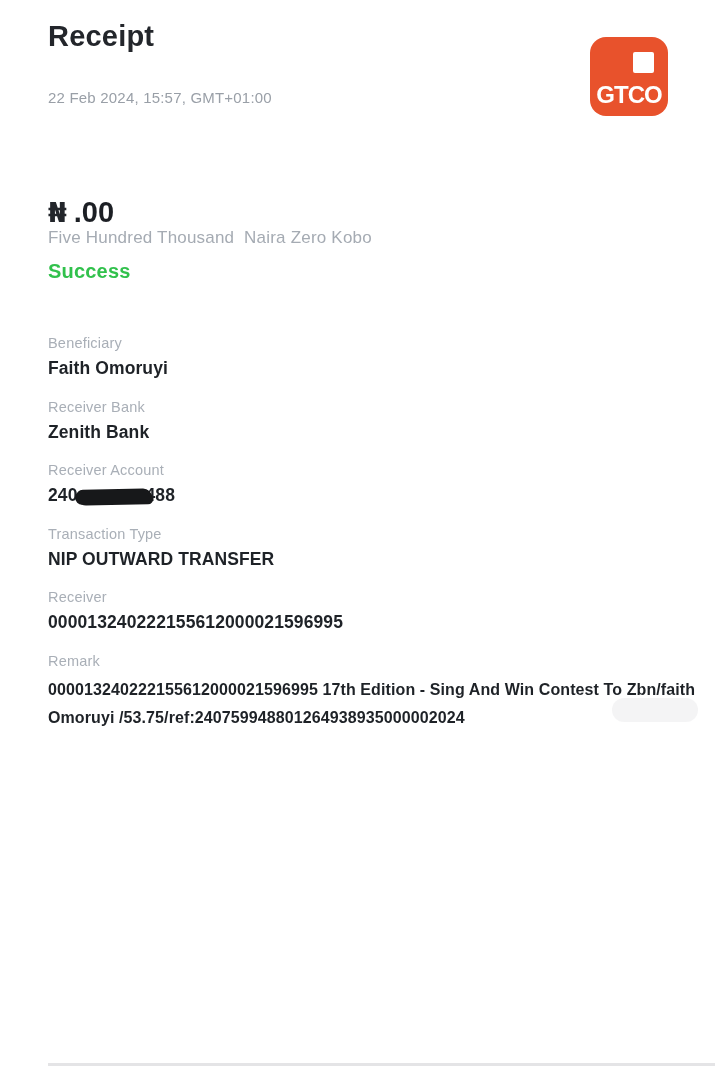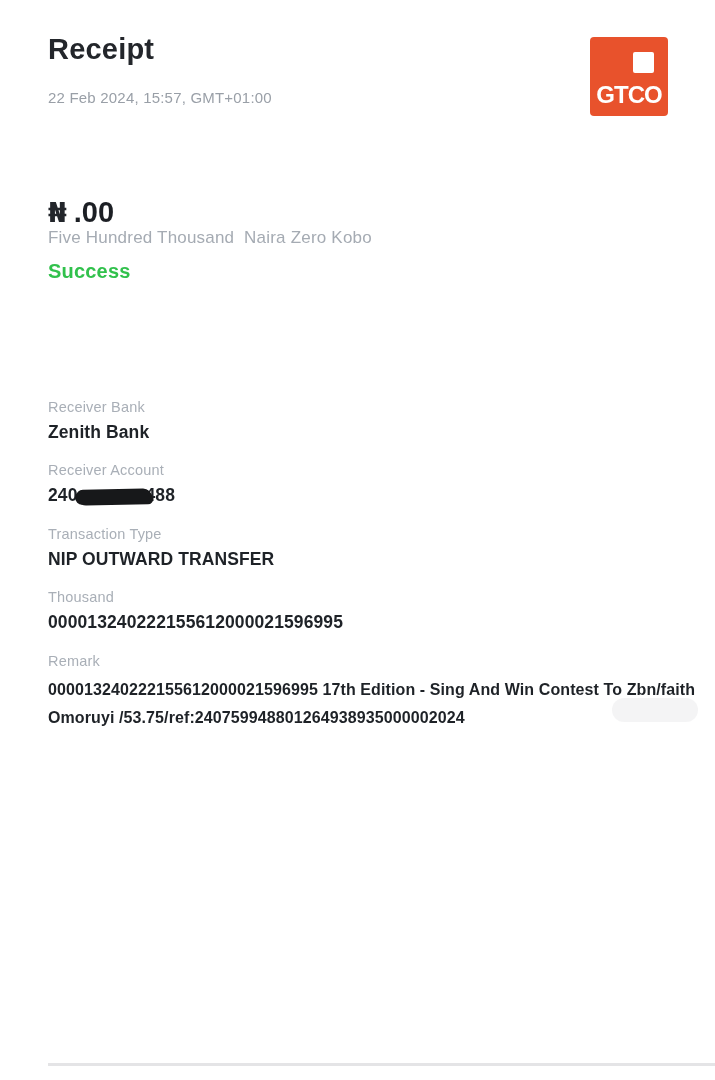--- a/index.html
+++ b/index.html
@@ -12,41 +12,41 @@
     position: relative;
     width: 715px;
     height: 1080px;
     background: #ffffff;
     overflow: hidden;
   }
 
   
   .page-title {
     position: absolute;
-    left: 48px; top: 33px;
+    left: 48px; top: 20px;
     font-size: 29px;
     font-weight: 700;
     color: #23262B;
     letter-spacing: 0.2px;
   }
   .datetime {
     position: absolute;
     left: 48px; top: 89px;
     font-size: 15px;
     color: #999FA7;
     letter-spacing: 0.2px;
   }
 
   
   .logo {
     position: absolute;
     left: 590px; top: 37px;
     width: 78px; height: 79px;
     background: #E8522C;
-    border-radius: 4px;
+    border-radius: 16px;
   }
   .logo-square {
     position: absolute;
     left: 43px; top: 15px;
     width: 21px; height: 21px;
     background: #ffffff;
     border-radius: 2px;
   }
   .logo-text {
     position: absolute;
@@ -174,20 +174,24 @@
   </div>
 
   <div class="amount-row">
     <span class="currency-symbol">₦</span>
     <span class="amount-minor">.00</span>
   </div>
   <div class="amount-words">Five Hundred Thousand  Naira Zero Kobo</div>
 
   <div class="status">Success</div>
 
+  <div class="field f0">
+    <div class="field-label">Beneficiary</div>
+    <div class="field-value">Faith Omoruyi</div>
+  </div>
 
   <div class="field f1">
     <div class="field-label">Receiver Bank</div>
     <div class="field-value">Zenith Bank</div>
   </div>
 
   <div class="field f2">
     <div class="field-label">Receiver Account</div>
     <div class="field-value account-value">
       <span>240</span>
@@ -195,21 +199,21 @@
       <span>488</span>
     </div>
   </div>
 
   <div class="field f3">
     <div class="field-label">Transaction Type</div>
     <div class="field-value">NIP OUTWARD TRANSFER</div>
   </div>
 
   <div class="field f4">
-    <div class="field-label">Thousand</div>
+    <div class="field-label">Receiver</div>
     <div class="field-value">000013240222155612000021596995</div>
   </div>
 
   <div class="field f5">
     <div class="field-label">Remark</div>
     <div class="field-value">000013240222155612000021596995 17th Edition - Sing And Win Contest To Zbn/faith Omoruyi /53.75/ref:240759948801264938935000002024</div>
   </div>
 
   <div class="remark-smudge"></div>
 

